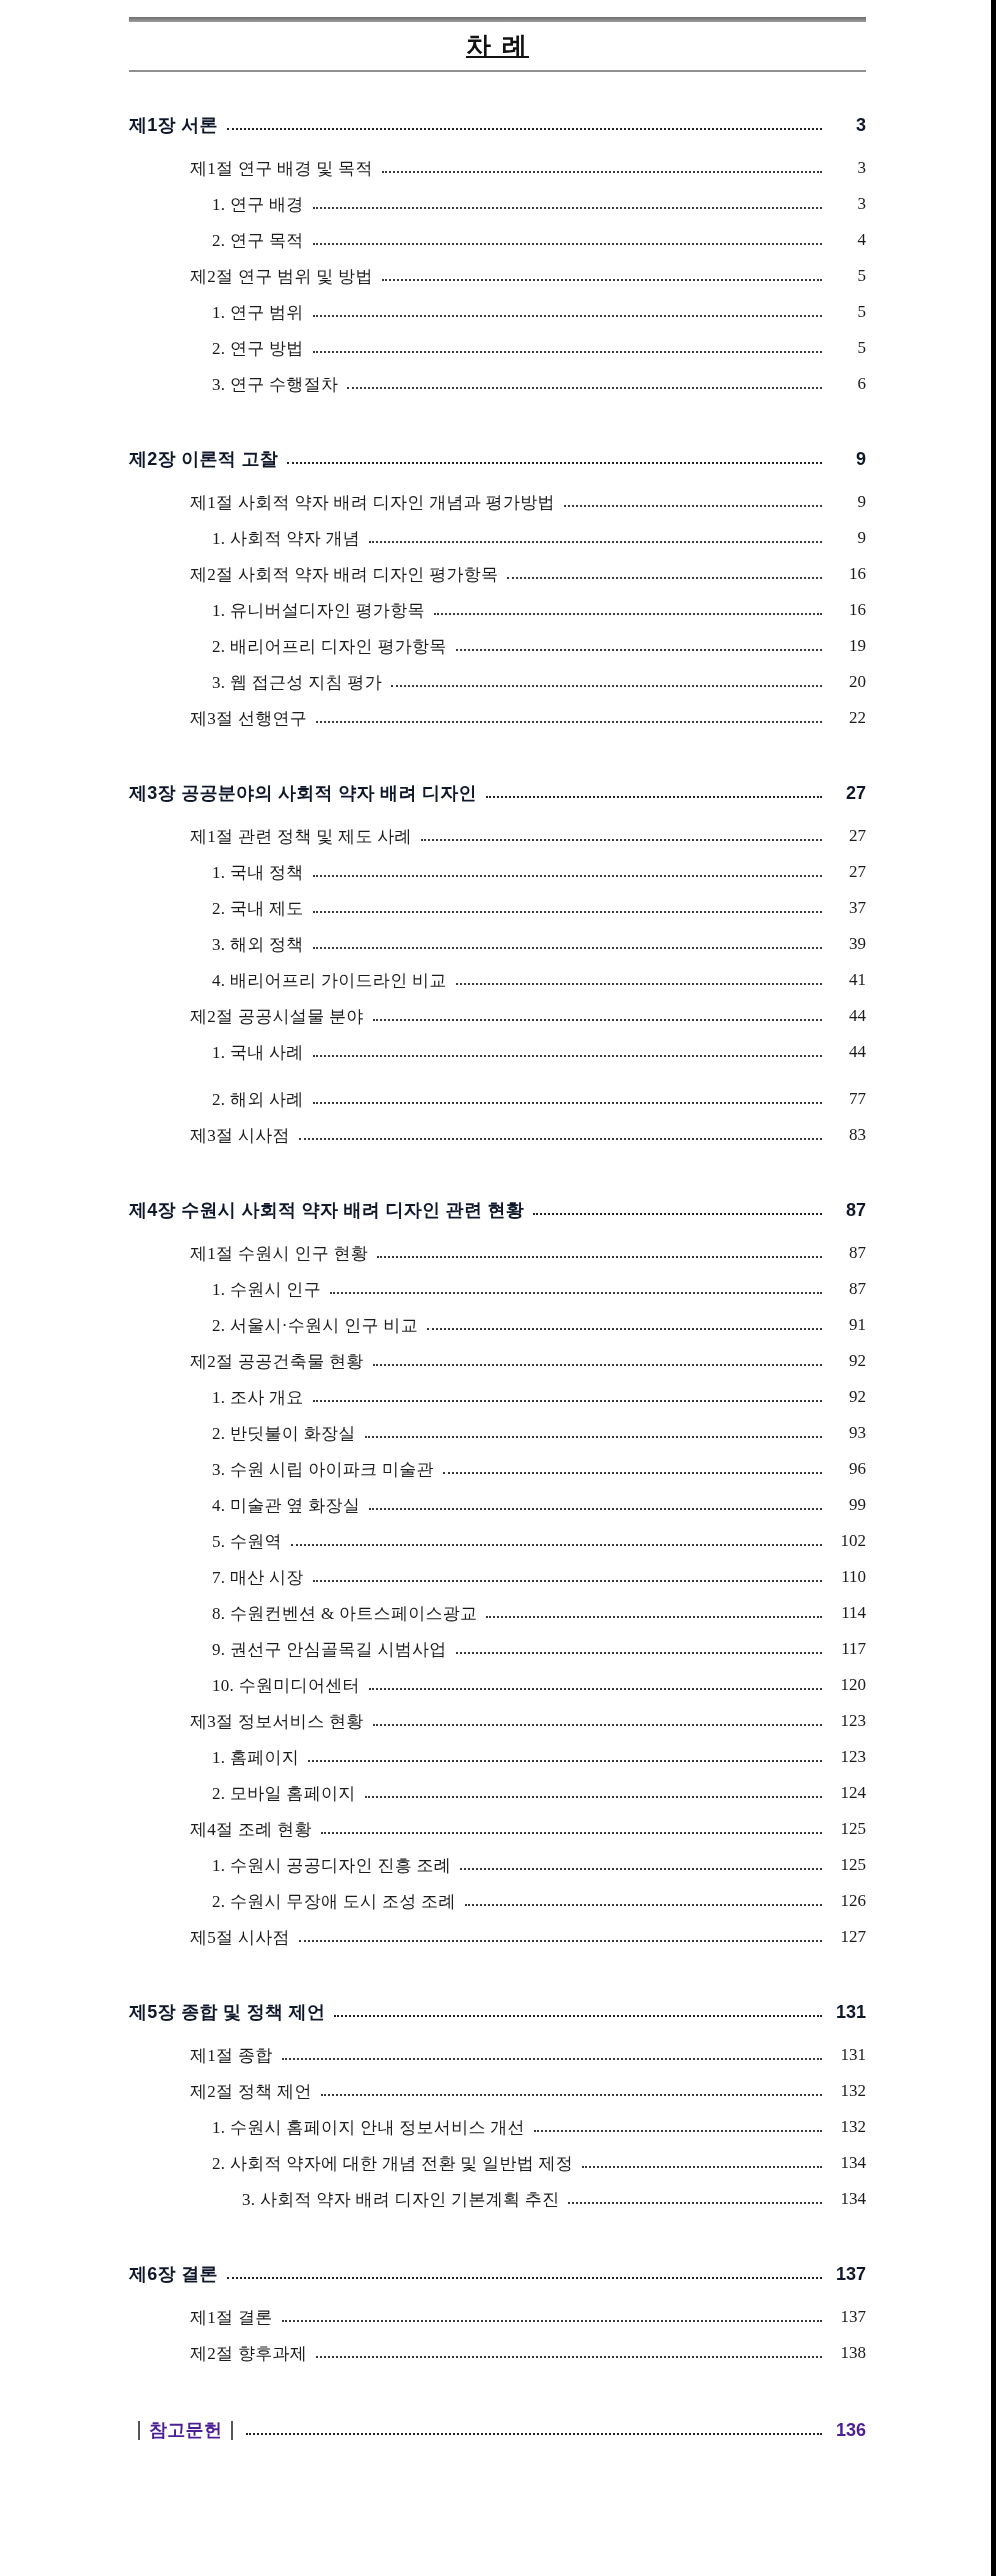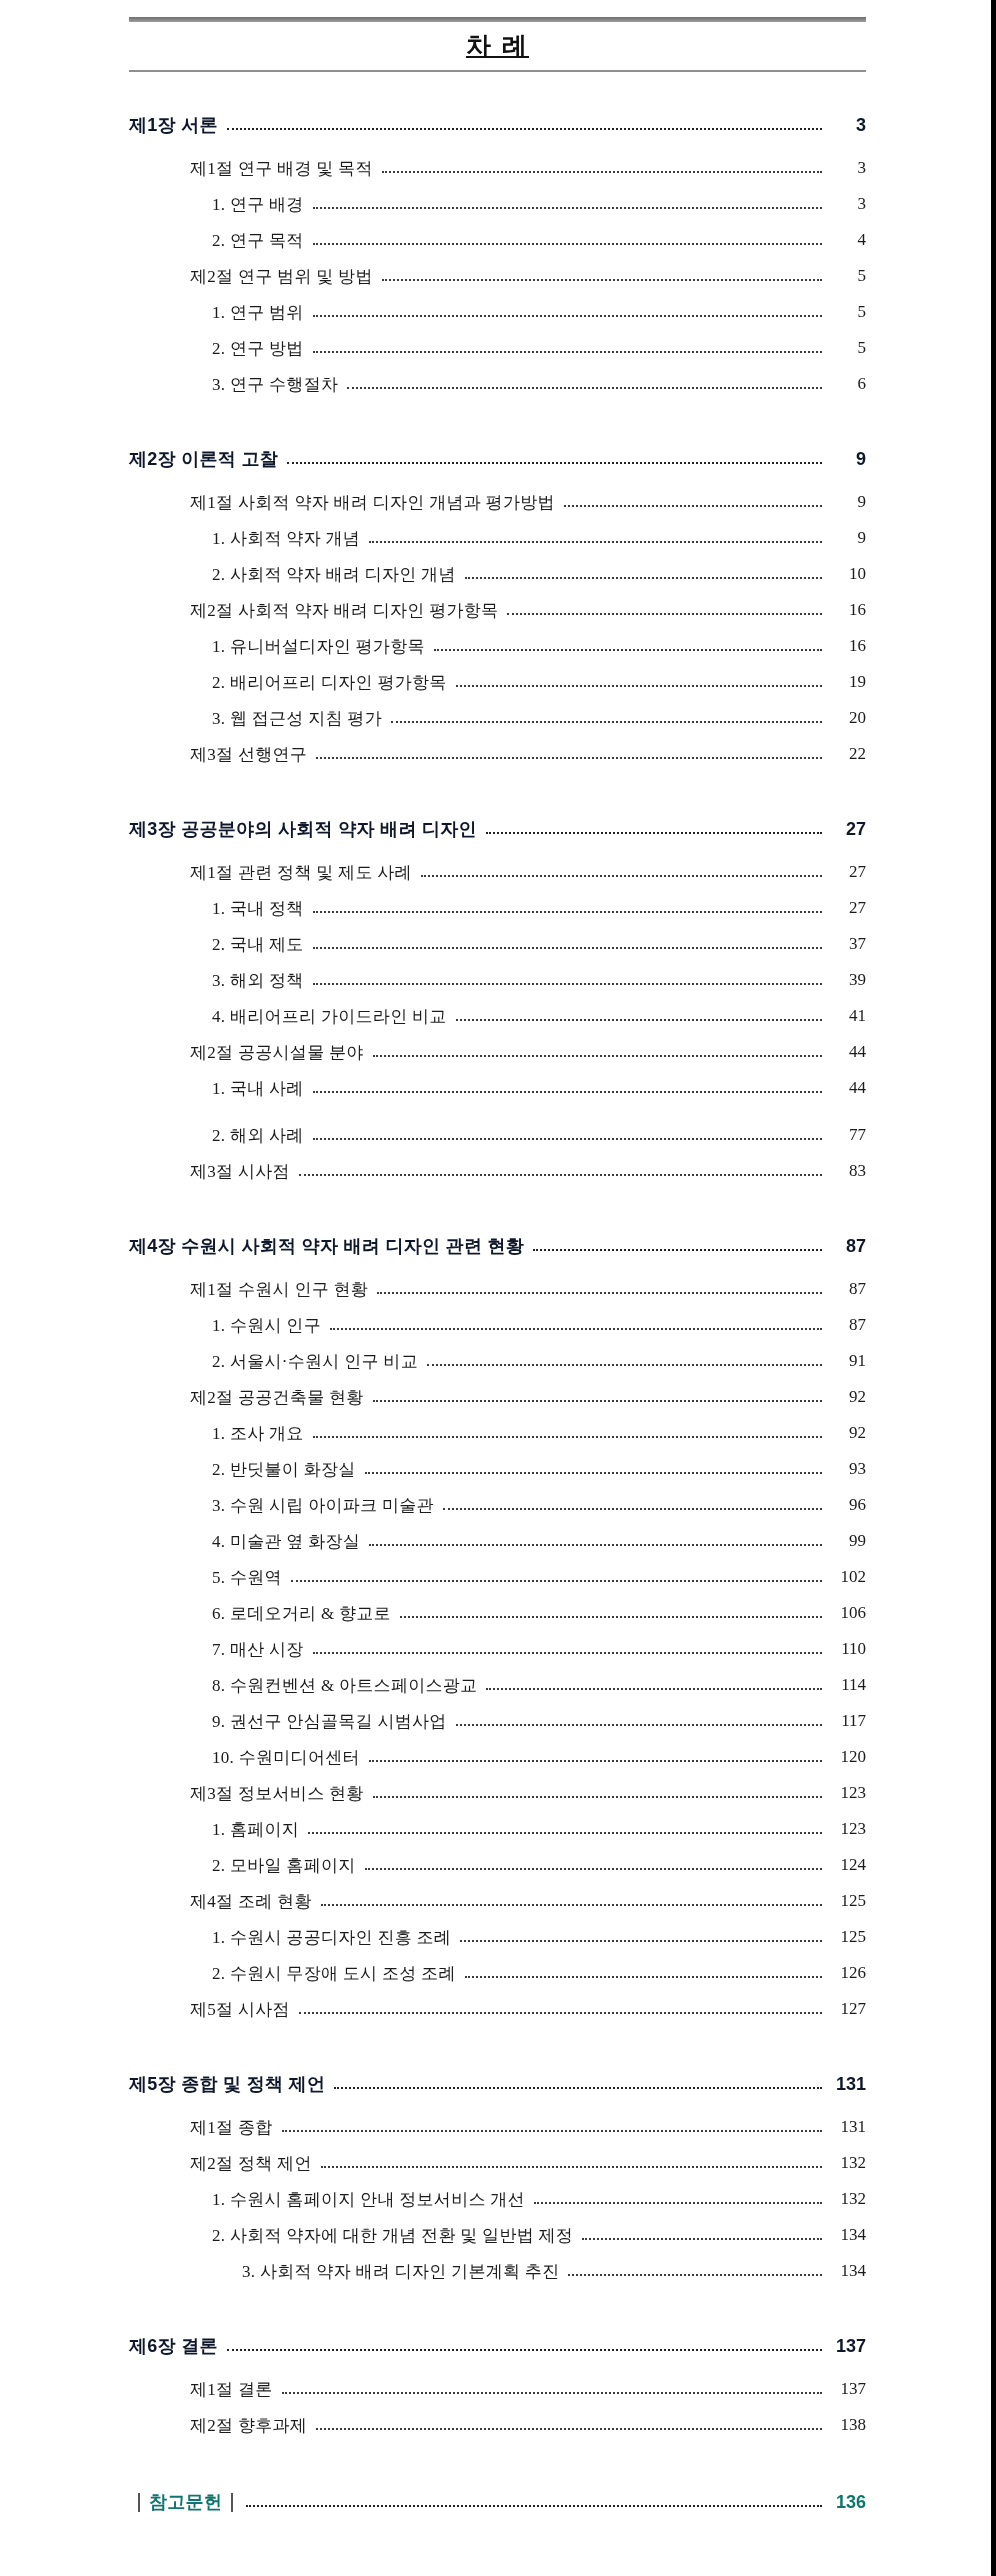--- a/index.html
+++ b/index.html
@@ -43,21 +43,21 @@
   .row.chapter .dots{border-bottom:2px dotted #222;}
   
   .row.section{padding-left:61px;}
   .row.item{padding-left:83px;}
   .row.item-deep{padding-left:113px;}
   .row.gap-before{margin-top:11px;justify-content:flex-end;}
   
   .ref-block{margin-top:40px;}
   .row.reference{
     font-family:"Liberation Sans","DejaVu Sans",sans-serif;
-    font-weight:bold;font-size:18px;height:38px;color:#0f766e;
+    font-weight:bold;font-size:18px;height:38px;color:#4c1d95;
   }
   .row.reference .bar{
     display:inline-block;width:2px;height:19px;background:#555;
     margin:0 9px;flex:0 0 auto;
   }
   .row.reference .dots{border-bottom:2px dotted #222;margin-left:4px;}
 </style>
 </head>
 <body>
 
@@ -121,25 +121,20 @@
           <div class="row section">
             <span class="label">제1절 사회적 약자 배려 디자인 개념과 평가방법</span>
             <span class="dots"></span>
             <span class="page-num">9</span>
           </div>
           <div class="row item">
             <span class="label">1. 사회적 약자 개념</span>
             <span class="dots"></span>
             <span class="page-num">9</span>
           </div>
-          <div class="row item">
-            <span class="label">2. 사회적 약자 배려 디자인 개념</span>
-            <span class="dots"></span>
-            <span class="page-num">10</span>
-          </div>
           <div class="row section">
             <span class="label">제2절 사회적 약자 배려 디자인 평가항목</span>
             <span class="dots"></span>
             <span class="page-num">16</span>
           </div>
           <div class="row item">
             <span class="label">1. 유니버설디자인 평가항목</span>
             <span class="dots"></span>
             <span class="page-num">16</span>
           </div>
@@ -254,25 +249,20 @@
           </div>
           <div class="row item">
             <span class="label">4. 미술관 옆 화장실</span>
             <span class="dots"></span>
             <span class="page-num">99</span>
           </div>
           <div class="row item">
             <span class="label">5. 수원역</span>
             <span class="dots"></span>
             <span class="page-num">102</span>
-          </div>
-          <div class="row item">
-            <span class="label">6. 로데오거리 &amp; 향교로</span>
-            <span class="dots"></span>
-            <span class="page-num">106</span>
           </div>
           <div class="row item">
             <span class="label">7. 매산 시장</span>
             <span class="dots"></span>
             <span class="page-num">110</span>
           </div>
           <div class="row item">
             <span class="label">8. 수원컨벤션 &amp; 아트스페이스광교</span>
             <span class="dots"></span>
             <span class="page-num">114</span>

